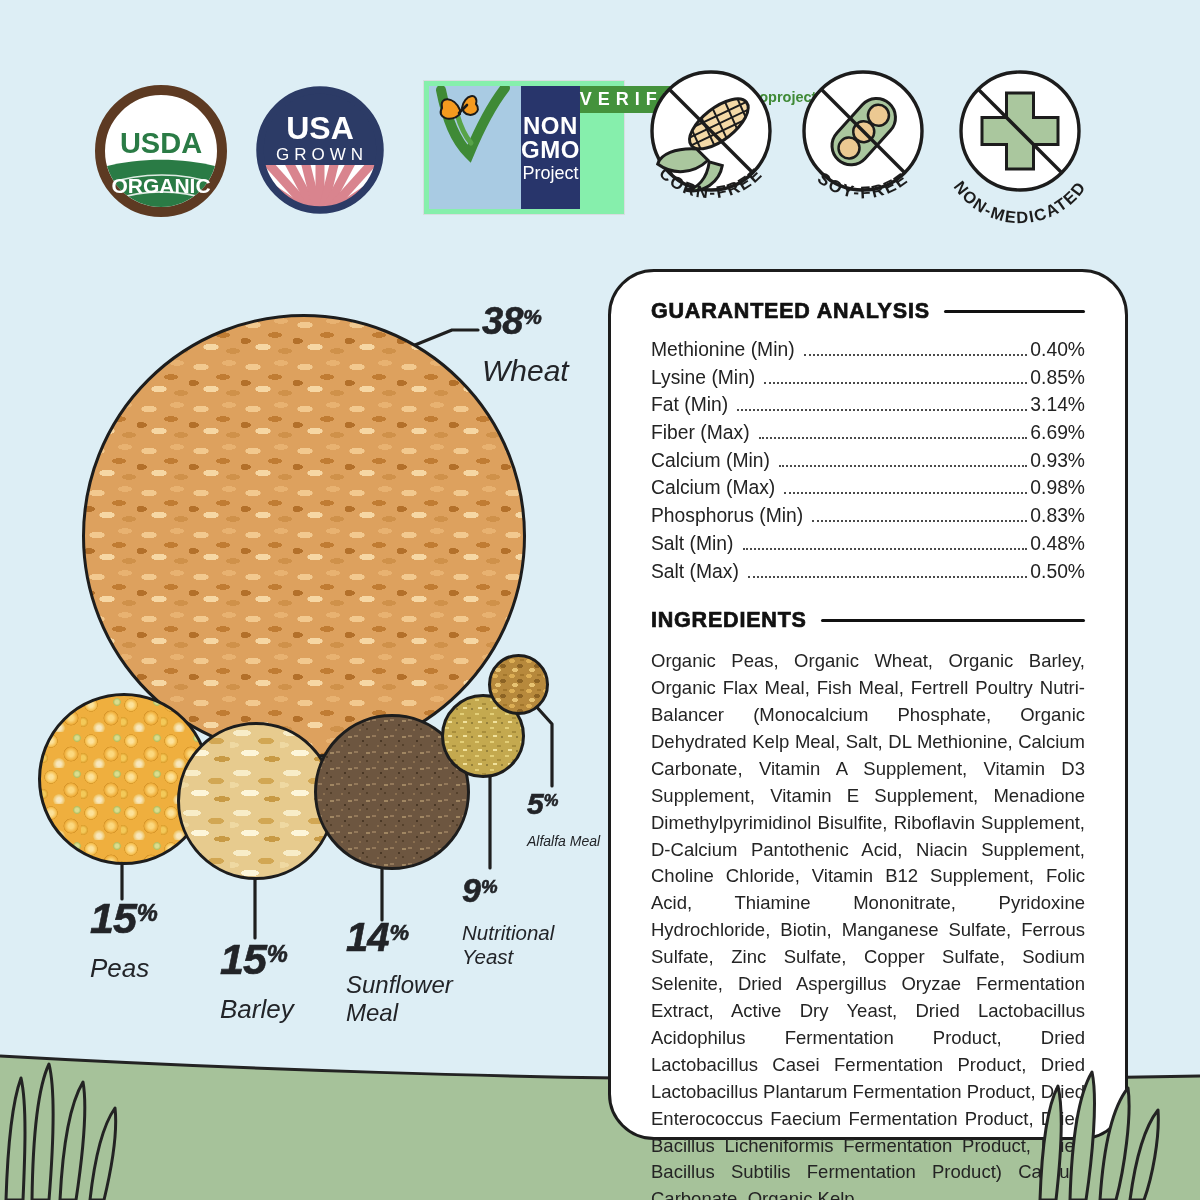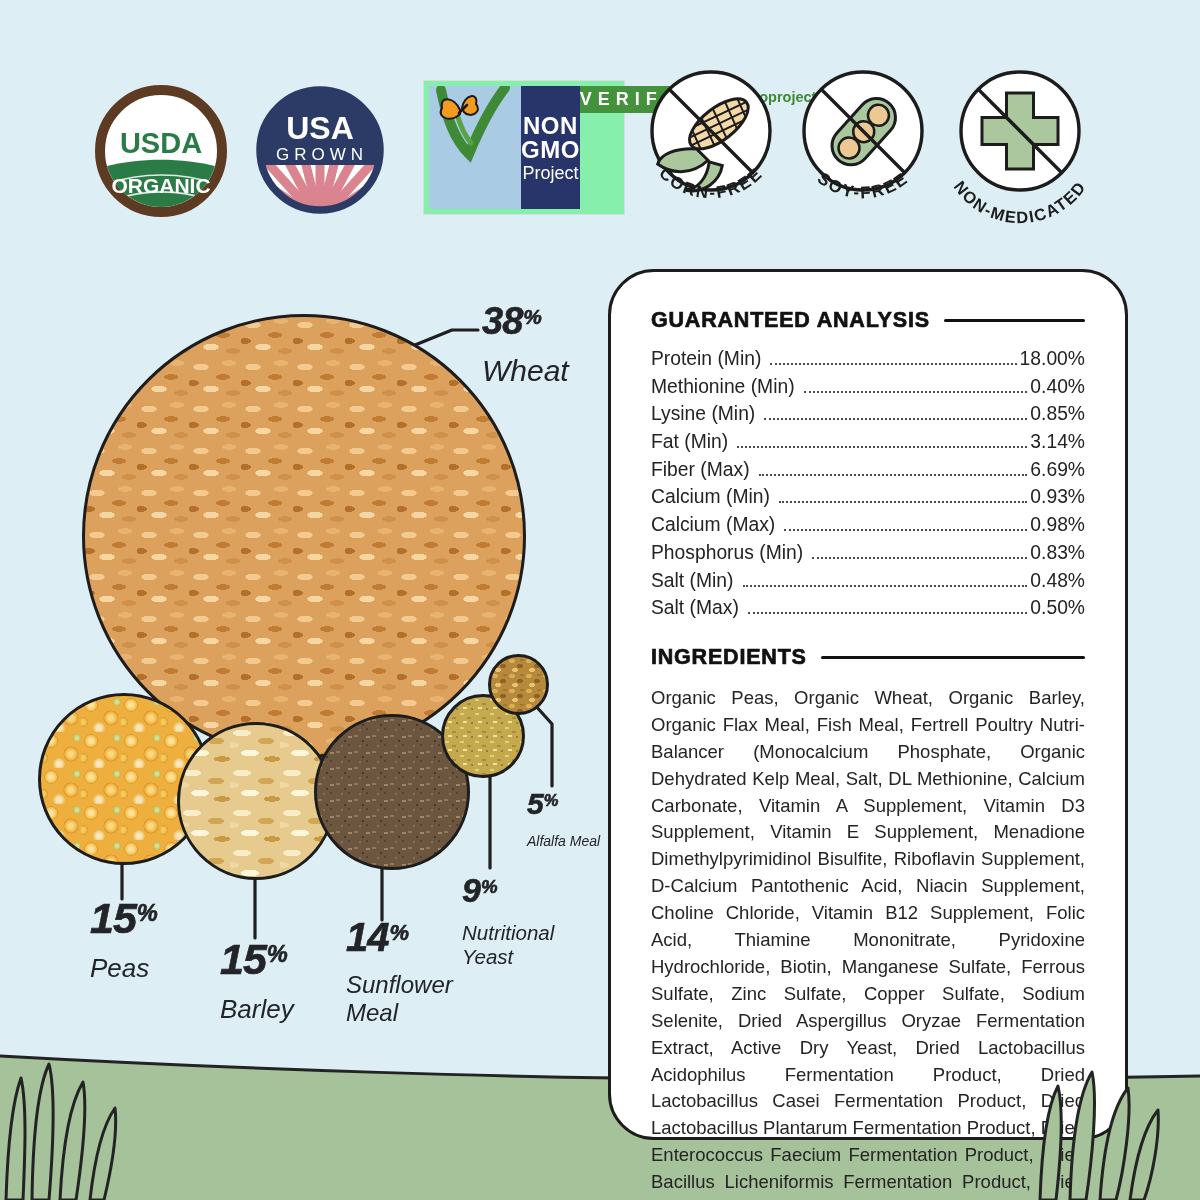--- a/index.html
+++ b/index.html
@@ -74,21 +74,21 @@
   .callouts{position:absolute;left:0;top:0;z-index:1;}
   .comp-label{position:absolute;z-index:8;color:#222428;}
   .pct{font-style:italic;font-weight:bold;letter-spacing:-1px;line-height:1;
        -webkit-text-stroke:.6px #222428;}
   .pct .unit{font-size:55%;vertical-align:.5em;letter-spacing:0;margin-left:1px;}
   .nm{font-style:italic;font-weight:500;line-height:1.15;margin-top:14px;letter-spacing:0;}
 
   
   .card{position:absolute;left:608px;top:269px;width:520px;height:871px;z-index:10;
         background:#fff;border:3px solid #1c1c1c;border-radius:46px;box-sizing:border-box;
-        padding:36px 40px 0 40px;color:#202020;}
+        padding:27px 40px 0 40px;color:#202020;}
   .sec-head{display:flex;align-items:center;gap:14px;margin:0 0 15px 0;}
   .sec-title{font-size:21.5px;font-weight:bold;letter-spacing:.8px;margin:0;color:#111;
              -webkit-text-stroke:.7px #111;white-space:nowrap;}
   .rule{flex:1;height:3.5px;background:#111;border-radius:2px;}
   .ga-rows{margin-bottom:19px;}
   .ga-row{display:flex;align-items:baseline;font-size:19.3px;height:27.7px;color:#232323;}
   .ga-dots{flex:1;border-bottom:2.7px dotted #4a4a4a;margin:0 3px 5px 9px;}
   .ga-value{text-align:right;}
   .sec-head.second{margin-top:20px;}
   .ing{font-size:18.5px;line-height:26.9px;text-align:justify;color:#242424;margin:0;}
@@ -284,25 +284,20 @@
     <div class="nm" style="font-size:14px">Alfalfa Meal</div>
   </div>
 
   <div class="card">
     <div class="sec-head">
       <h2 class="sec-title">GUARANTEED ANALYSIS</h2>
       <div class="rule"></div>
     </div>
     <div class="ga-rows">
       <div class="ga-row">
-          <span>Protein (Min)</span>
-          <span class="ga-dots"></span>
-          <span class="ga-value">18.00%</span>
-        </div>
-      <div class="ga-row">
           <span>Methionine (Min)</span>
           <span class="ga-dots"></span>
           <span class="ga-value">0.40%</span>
         </div>
       <div class="ga-row">
           <span>Lysine (Min)</span>
           <span class="ga-dots"></span>
           <span class="ga-value">0.85%</span>
         </div>
       <div class="ga-row">

